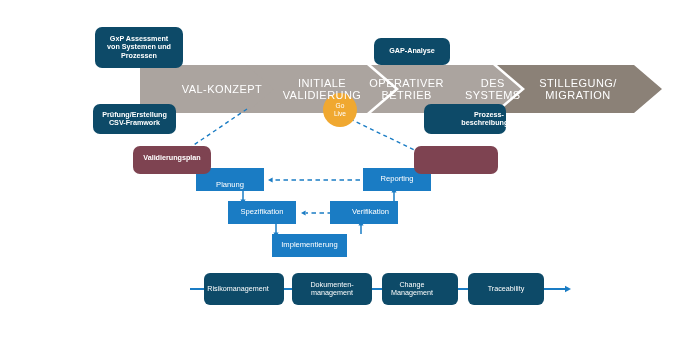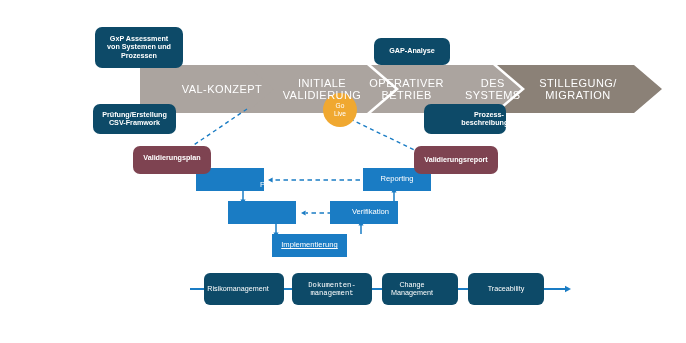--- a/index.html
+++ b/index.html
@@ -125,30 +125,30 @@
   </div>
 
   <div class="lbl pill-lbl" style="left:374px;top:38px;width:76px;height:27px;">GAP-Analyse</div>
 
   <div class="lbl" style="left:424px;top:104px;width:82px;height:30px;flex-direction:column;padding-left:48px;">
     <span class="pill-lbl">Prozess-</span>
     <span class="pill-lbl">beschreibungen</span>
   </div>
 
   <div class="lbl pill-lbl" style="left:133px;top:146px;width:78px;height:25px;">Validierungsplan</div>
-  <div class="lbl pill-lbl" style="left:414px;top:146px;width:84px;height:28px;">Validierungsreport</div>
 
-  <div class="lbl vbox-lbl" style="left:196px;top:178px;width:68px;height:15px;margin-left:44px;">Planung</div>
-  <div class="lbl vbox-lbl" style="left:272px;top:234px;width:75px;height:23px;text-decoration:underline;">Implementierung</div>
+  <div class="lbl vbox-lbl" style="left:196px;top:178px;width:68px;height:15px;">Planung</div>
+  <div class="lbl vbox-lbl" style="left:228px;top:201px;width:68px;height:23px;">Spezifikation</div>
+  <div class="lbl vbox-lbl" style="left:272px;top:234px;width:75px;height:23px;">Implementierung</div>
   <div class="lbl vbox-lbl" style="left:330px;top:201px;width:68px;height:23px;padding-left:13px;">Verifikation</div>
   <div class="lbl vbox-lbl" style="left:363px;top:168px;width:68px;height:23px;">Reporting</div>
 
   <div class="lbl bot-lbl" style="left:204px;top:273px;width:68px;height:32px;">Risikomanagement</div>
 
-  <div class="lbl" style="left:292px;top:273px;width:80px;height:32px;flex-direction:column;font-family:Liberation Mono, monospace;">
+  <div class="lbl" style="left:292px;top:273px;width:80px;height:32px;flex-direction:column;">
     <span class="bot-lbl">Dokumenten-</span>
     <span class="bot-lbl">management</span>
   </div>
 
   <div class="lbl" style="left:382px;top:273px;width:60px;height:32px;flex-direction:column;">
     <span class="bot-lbl">Change</span>
     <span class="bot-lbl">Management</span>
   </div>
 
   <div class="lbl bot-lbl" style="left:468px;top:273px;width:76px;height:32px;">Traceability</div>

